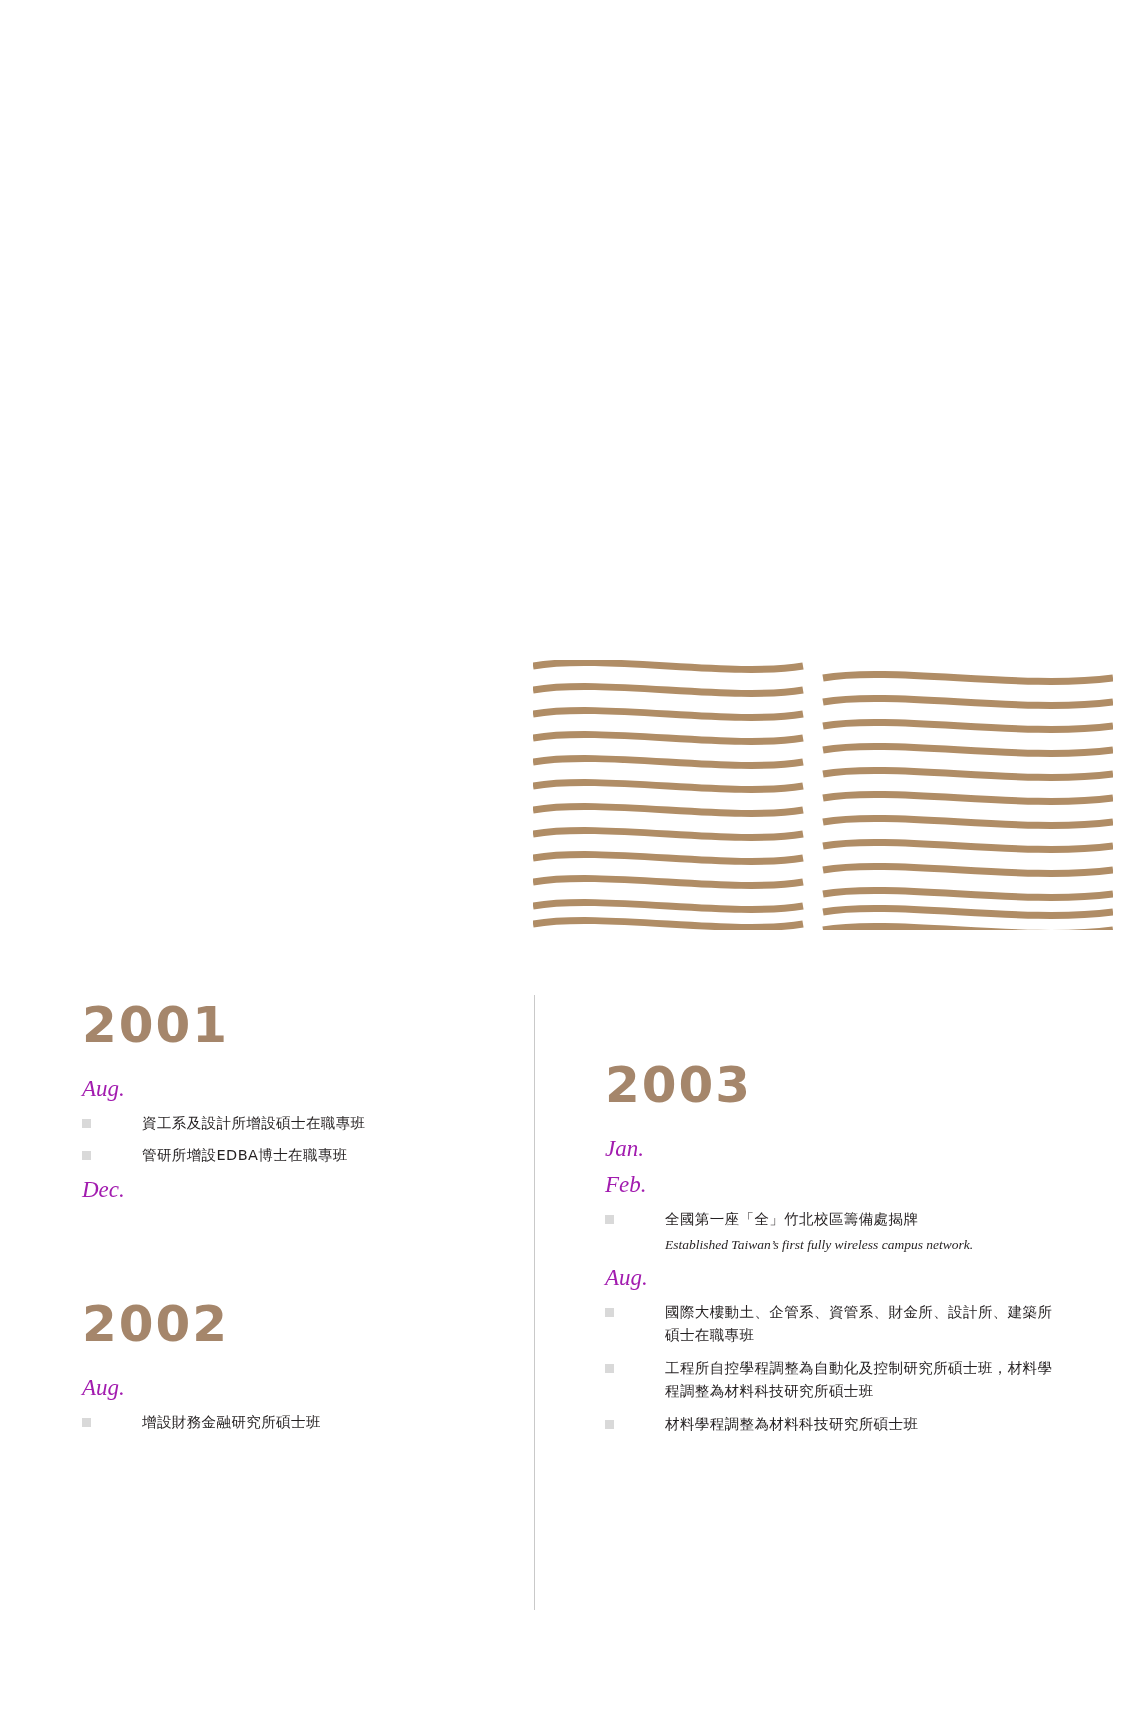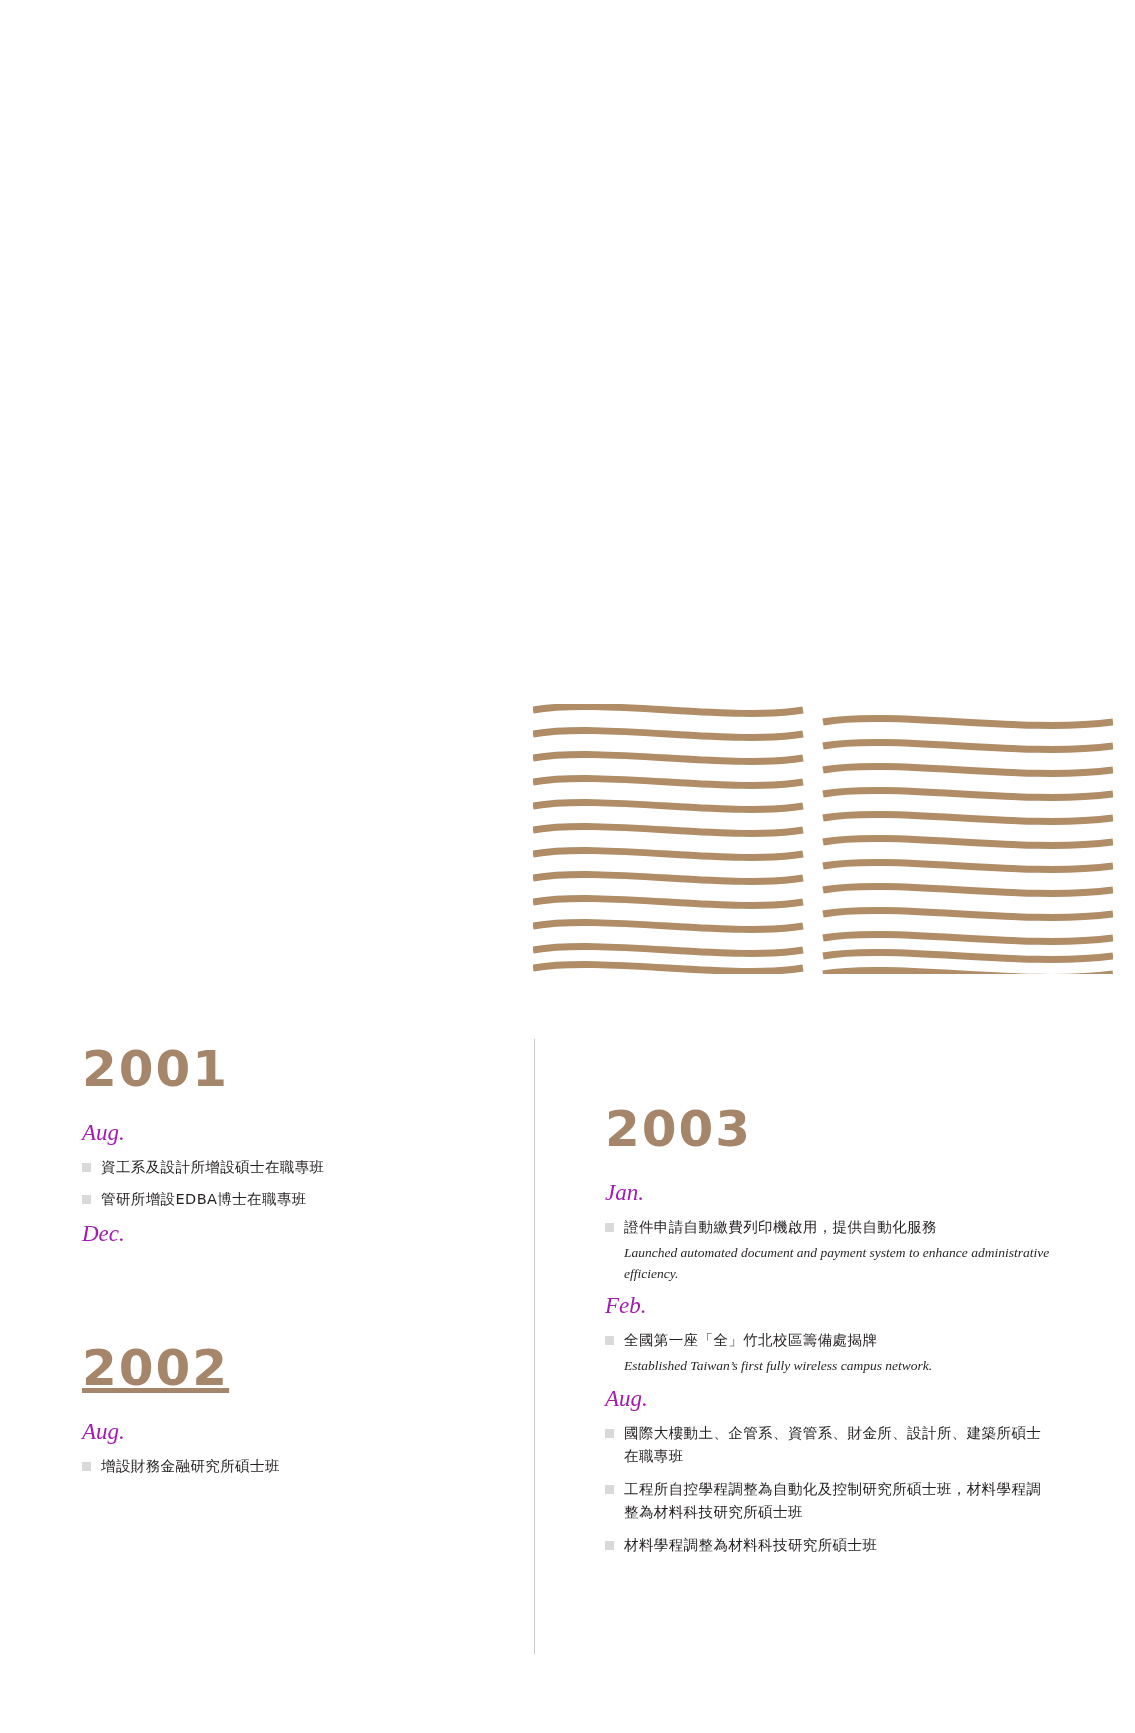--- a/index.html
+++ b/index.html
@@ -8,21 +8,20 @@
     height: 1733px;
     background: #ffffff;
     font-family: "Liberation Serif", serif;
   }
   .page {
     position: relative;
     width: 1135px;
     height: 1670px;
     overflow: hidden;
     background: #fff;
-    margin-top: 44px;
   }
 
   
   .deco {
     position: absolute;
     left: 533px;
     top: 660px;
     width: 580px;
     height: 270px;
   }
@@ -46,39 +45,40 @@
 
   .year {
     font-family: "DejaVu Sans", sans-serif;
     font-weight: bold;
     font-size: 50px;
     letter-spacing: 2px;
     color: #a5866b;
     line-height: 1;
     margin-bottom: 26px;
   }
-  .year-2002 { margin-top: 96px; text-decoration: underline; }
+  .year-2002 { margin-top: 96px; }
   .year-2003 { }
 
   .month {
     font-family: "Liberation Serif", serif;
     font-style: italic;
     font-size: 23px;
     color: #a21caf;
     margin-bottom: 10px;
     margin-top: 20px;
   }
   .month:first-of-type { margin-top: 0; }
 
   .items { list-style: none; }
 
   .item {
     display: flex;
     align-items: flex-start;
     margin-bottom: 9px;
+    gap: 41px;
   }
   .bullet {
     flex: 0 0 auto;
     width: 9px;
     height: 9px;
     background: #d9d9d9;
     margin-top: 7px;
     margin-right: 10px;
   }
   .item-body { flex: 1 1 auto; }
@@ -196,29 +196,20 @@
 
   </div>
 
   <div class="col col-right">
 
     <div>
       <div class="year year-2003">2003</div>
 
       <div>
         <div class="month">Jan.</div>
-        <ul class="items">
-          <li class="item">
-            <span class="bullet"></span>
-            <div class="item-body">
-              <div class="zh">證件申請自動繳費列印機啟用，提供自動化服務</div>
-              <div class="en">Launched automated document and payment system to enhance administrative efficiency.</div>
-            </div>
-          </li>
-        </ul>
       </div>
 
       <div>
         <div class="month">Feb.</div>
         <ul class="items">
           <li class="item">
             <span class="bullet"></span>
             <div class="item-body">
               <div class="zh">全國第一座「全」竹北校區籌備處揭牌</div>
               <div class="en">Established Taiwan’s first fully wireless campus network.</div>

